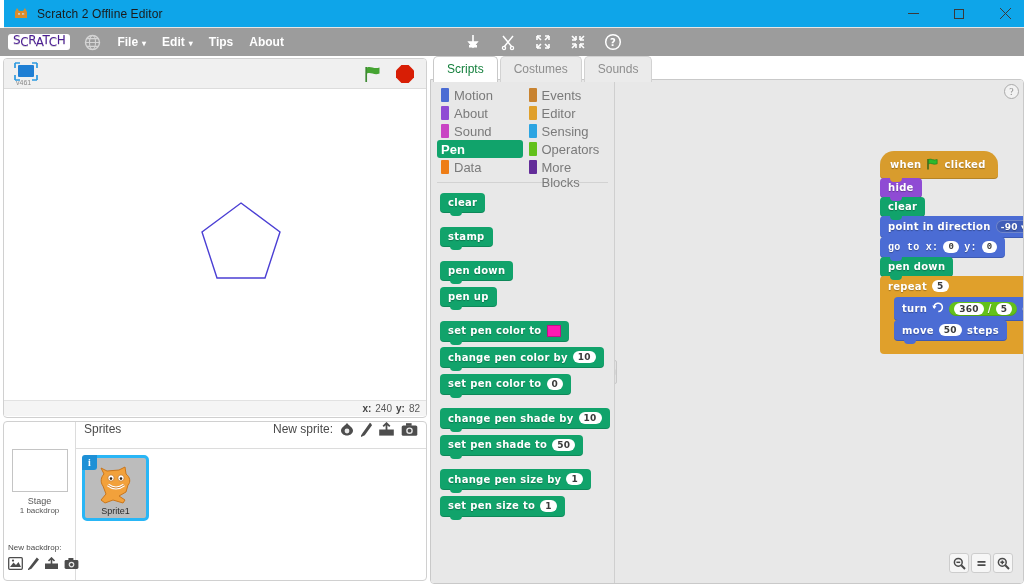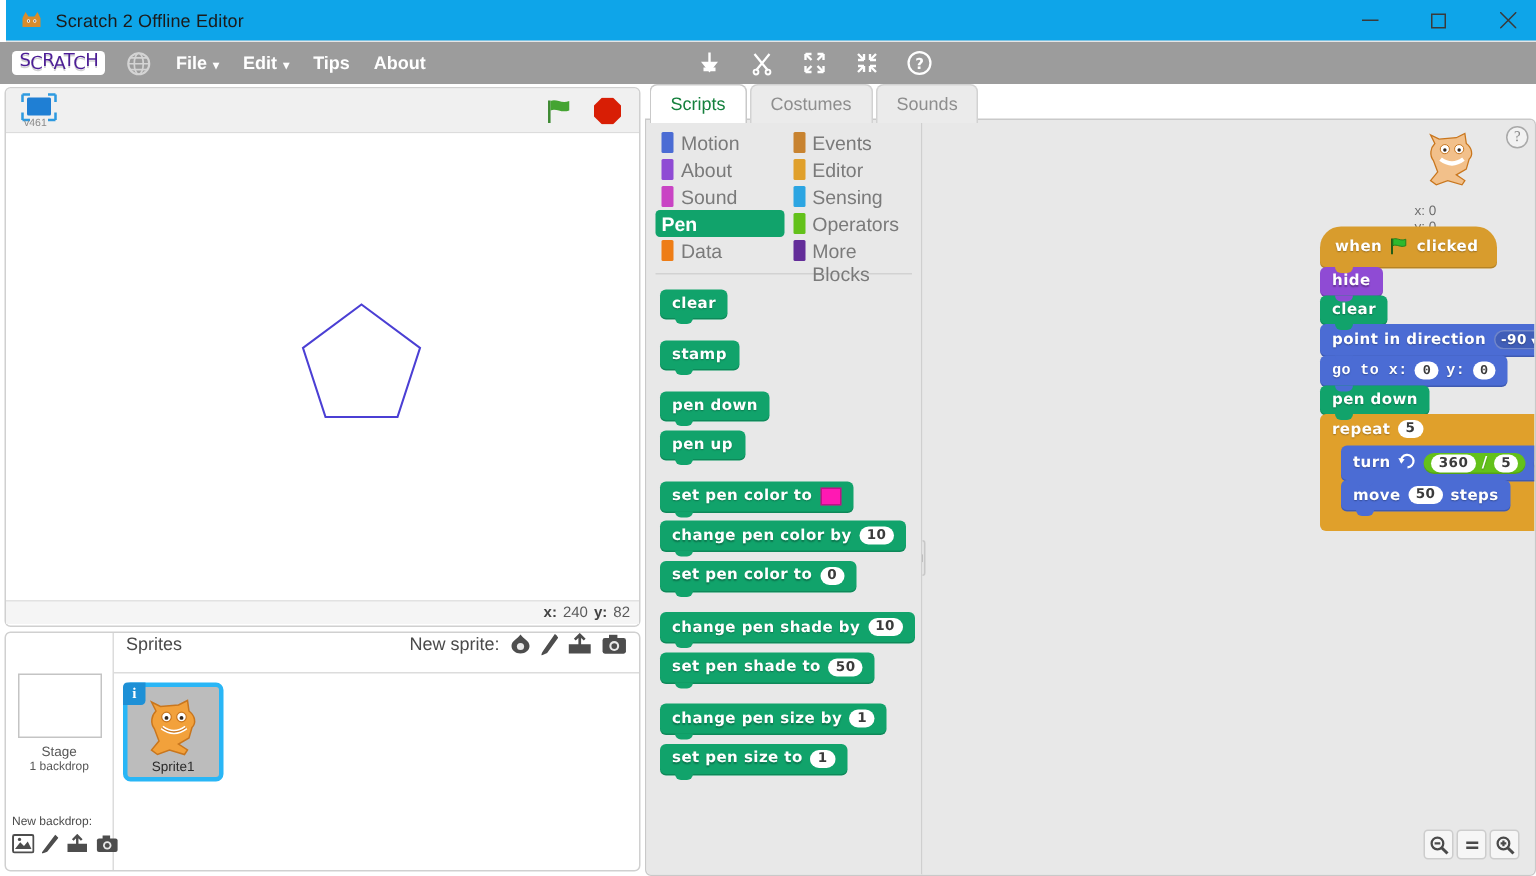--- a/index.html
+++ b/index.html
@@ -526,36 +526,20 @@
             <span>set pen size to</span>
             <span class="num-oval">1</span>
           </div>
         </div>
       </div>
 
       <div class="script-area">
 
         <div class="pal-scroll-handle">◀</div>
 
-        <div class="sprite-info">
-          <svg width="40" height="40" viewBox="0 0 42 42">
-            <path d="M9 8 L6 2 L12 5 L24 4 L30 1 L31 8 C35 11 36 16 33 19 L31 26 L24 30 L30 34 L28 37 L18 34 L10 37 L6 34 L11 28 L8 20 C5 16 6 11 9 8 Z" fill="#f2c08a" stroke="#c9761d" stroke-width=".9"></path>
-            <circle cx="16" cy="12" r="3.2" fill="#fff" stroke="#c9761d" stroke-width=".7"></circle>
-            <circle cx="26" cy="12" r="3.2" fill="#fff" stroke="#c9761d" stroke-width=".7"></circle>
-            <circle cx="16" cy="12.6" r="1.2" fill="#33271d"></circle>
-            <circle cx="26" cy="12.6" r="1.2" fill="#33271d"></circle>
-            <path d="M13 19 Q21 25 29 19" stroke="#fff" stroke-width="3" fill="none"></path>
-          </svg>
-          <div class="sprite-xy">
-            <div><span>x:</span>
-                 <span>0</span></div>
-            <div><span>y:</span>
-                 <span>0</span></div>
-          </div>
-        </div>
 
         <div class="help-btn">?</div>
 
         <div class="script">
 
           <div class="blk events notch" style="border-radius:14px 14px 4px 4px;">
             <span>when</span>
             <span class="flagmini">
               <svg width="13" height="12" viewBox="0 0 13 12">
                   <path d="M2 1 V11.5" stroke="#1e5c16" stroke-width="1.3"></path>

